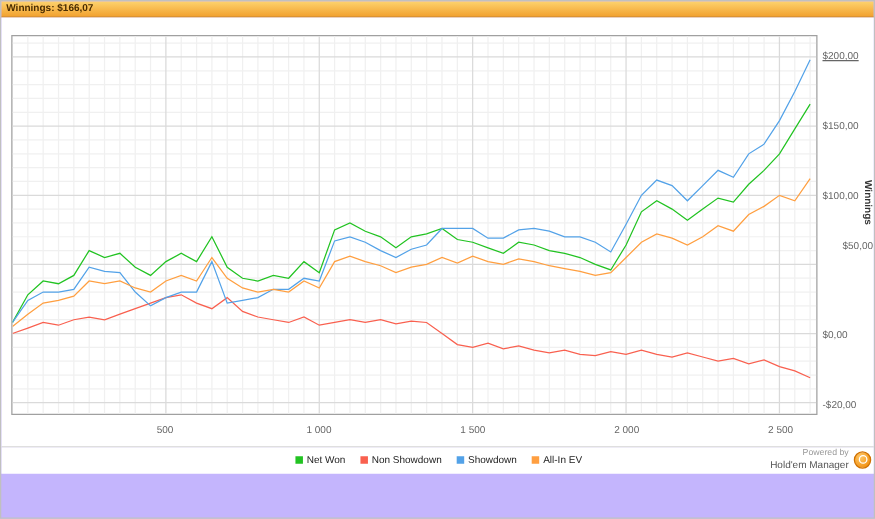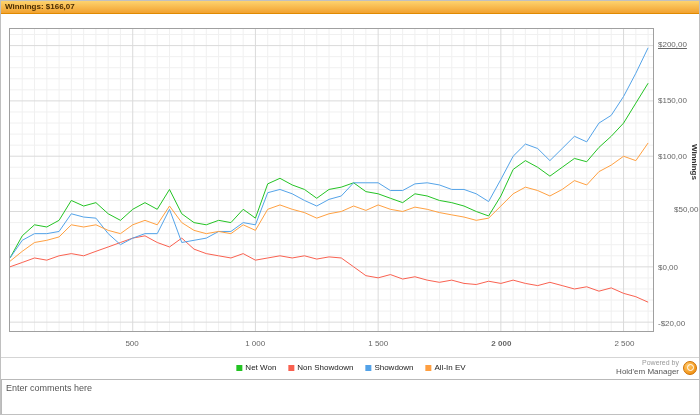--- a/index.html
+++ b/index.html
@@ -158,27 +158,27 @@
           <polyline points="0.0,230.5 12.3,208.2 24.6,197.1 36.9,199.3 49.2,192.6 61.5,172.6 73.9,178.2 86.2,174.8 98.5,186.0 110.8,192.6 123.1,181.5 135.4,174.8 147.7,181.5 160.0,161.5 172.3,186.0 184.6,194.9 196.9,197.1 209.3,192.6 221.6,194.9 233.9,181.5 246.2,190.4 258.5,155.9 270.8,150.3 283.1,157.0 295.4,161.5 307.7,170.4 320.0,161.5 332.3,159.2 344.7,154.8 357.0,163.7 369.3,165.9 381.6,170.4 393.9,174.8 406.2,165.9 418.5,168.1 430.8,172.6 443.1,174.8 455.4,178.2 467.7,183.7 480.1,188.2 492.4,168.1 504.7,141.4 517.0,132.5 529.3,139.2 541.6,148.1 553.9,139.2 566.2,130.3 578.5,133.6 590.8,119.2 603.1,108.0 615.5,94.7 627.8,74.6 640.1,54.6" fill="none" stroke="#22c322" stroke-width="1"></polyline>
           <polyline points="0.0,239.4 12.3,235.0 24.6,230.5 36.9,232.7 49.2,228.3 61.5,226.1 73.9,228.3 86.2,223.8 98.5,219.4 110.8,214.9 123.1,210.5 135.4,208.2 147.7,214.9 160.0,219.4 172.3,210.5 184.6,221.6 196.9,226.1 209.3,228.3 221.6,230.5 233.9,226.1 246.2,232.7 258.5,230.5 270.8,228.3 283.1,230.5 295.4,228.3 307.7,231.6 320.0,229.4 332.3,230.5 344.7,239.4 357.0,248.3 369.3,250.5 381.6,247.2 393.9,251.7 406.2,249.4 418.5,252.8 430.8,255.0 443.1,252.8 455.4,256.1 467.7,257.2 480.1,253.9 492.4,256.1 504.7,252.8 517.0,256.1 529.3,258.3 541.6,255.0 553.9,258.3 566.2,261.7 578.5,259.5 590.8,263.9 603.1,260.6 615.5,266.1 627.8,269.5 640.1,275.0" fill="none" stroke="#f9604f" stroke-width="1"></polyline>
           <polyline points="0.0,230.5 12.3,212.7 24.6,206.0 36.9,206.0 49.2,203.8 61.5,186.0 73.9,189.3 86.2,190.4 98.5,206.0 110.8,217.1 123.1,210.5 135.4,206.0 147.7,206.0 160.0,181.5 172.3,214.9 184.6,212.7 196.9,210.5 209.3,203.8 221.6,203.8 233.9,194.9 246.2,197.1 258.5,164.8 270.8,161.5 283.1,165.9 295.4,172.6 307.7,178.2 320.0,171.5 332.3,168.1 344.7,154.8 357.0,154.8 369.3,154.8 381.6,162.6 393.9,162.6 406.2,155.9 418.5,154.8 430.8,157.0 443.1,161.5 455.4,161.5 467.7,165.9 480.1,173.7 492.4,151.4 504.7,128.1 517.0,115.8 529.3,120.3 541.6,132.5 553.9,120.3 566.2,108.0 578.5,113.6 590.8,94.7 603.1,86.9 615.5,67.9 627.8,44.5 640.1,18.9" fill="none" stroke="#53a2e8" stroke-width="1"></polyline>
           <polyline points="0.0,233.8 12.3,223.8 24.6,214.9 36.9,212.7 49.2,209.3 61.5,197.1 73.9,199.3 86.2,197.1 98.5,202.7 110.8,206.0 123.1,197.1 135.4,192.6 147.7,197.1 160.0,178.2 172.3,194.9 184.6,202.7 196.9,206.0 209.3,203.8 221.6,206.0 233.9,197.1 246.2,202.7 258.5,181.5 270.8,177.1 283.1,181.5 295.4,184.8 307.7,190.4 320.0,186.0 332.3,183.7 344.7,178.2 357.0,182.6 369.3,177.1 381.6,181.5 393.9,183.7 406.2,179.3 418.5,181.5 430.8,184.8 443.1,187.1 455.4,189.3 467.7,192.6 480.1,190.4 492.4,178.2 504.7,165.9 517.0,159.2 529.3,162.6 541.6,168.1 553.9,161.5 566.2,152.6 578.5,157.0 590.8,143.6 603.1,137.0 615.5,128.1 627.8,132.5 640.1,114.7" fill="none" stroke="#ff9f40" stroke-width="1"></polyline>
         </svg>
     </div>
     <div class="xticks">
         <div class="xtick" style="left: 131.092px;">500</div>
         <div class="xtick" style="left: 254.183px;">1 000</div>
         <div class="xtick" style="left: 377.275px;">1 500</div>
-        <div class="xtick" style="left: 500.366px; font-weight: bold;">2 000</div>
+        <div class="xtick" style="left: 500.366px;">2 000</div>
         <div class="xtick" style="left: 623.458px;">2 500</div>
       </div>
     <div class="yticks">
         <div class="ytick" style="top: 304.592px;">-$20,00</div>
         <div class="ytick" style="top: 248.914px;">$0,00</div>
-        <div class="ytick" style="top: 191px; padding-left: 16px;">$50,00</div>
+        <div class="ytick" style="top: 178px; padding-left: 16px;">$50,00</div>
         <div class="ytick" style="top: 137.559px;">$100,00</div>
         <div class="ytick" style="top: 81.881px;">$150,00</div>
         <div class="ytick" style="top: 26.2033px; text-decoration: underline;">$200,00</div>
       </div>
     <div class="ylabel">Winnings</div>
   </div>
 
   <div class="legendrow">
     <div class="legend">
         <span class="litem">
@@ -200,15 +200,14 @@
       </div>
     <div class="powered">
       <div class="ptext">
         <div class="pby">Powered by</div>
         <div class="pbrand">Hold'em Manager</div>
       </div>
       <span class="hmlogo"></span>
     </div>
   </div>
 
-  <textarea class="comments" placeholder="Enter comments here" style=""></textarea>
 
 </div>
 
 </body></html>

